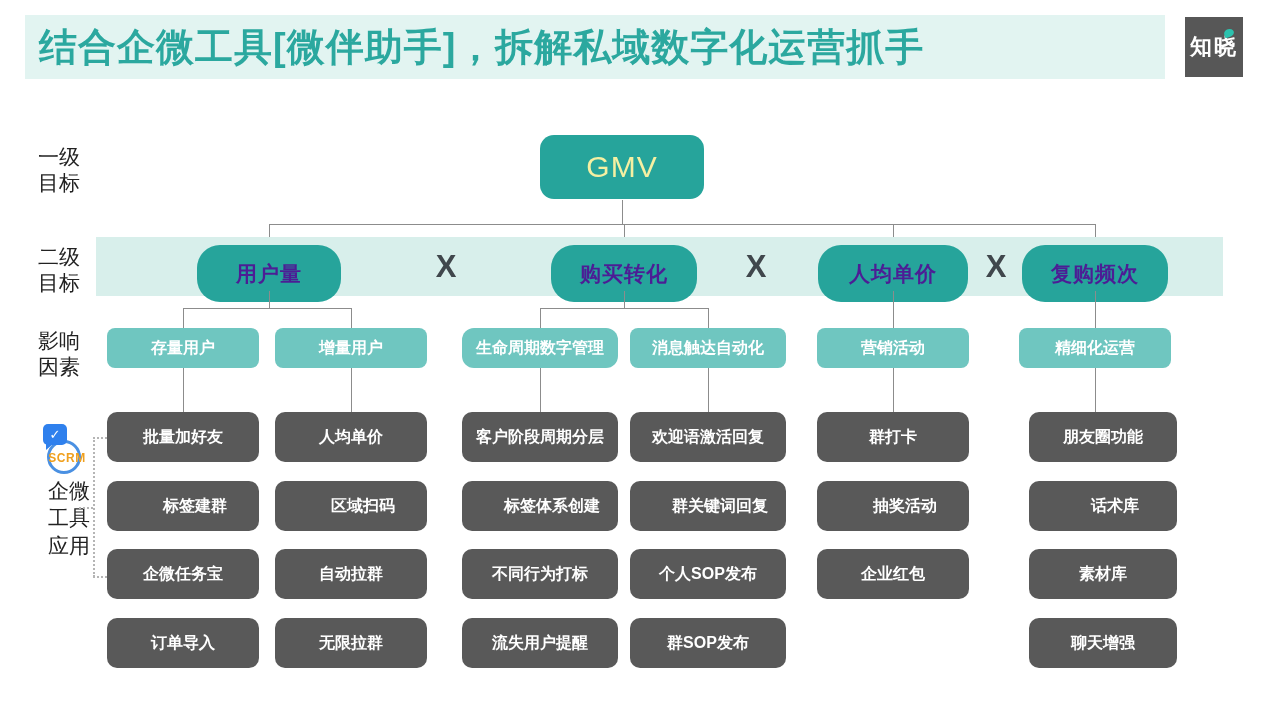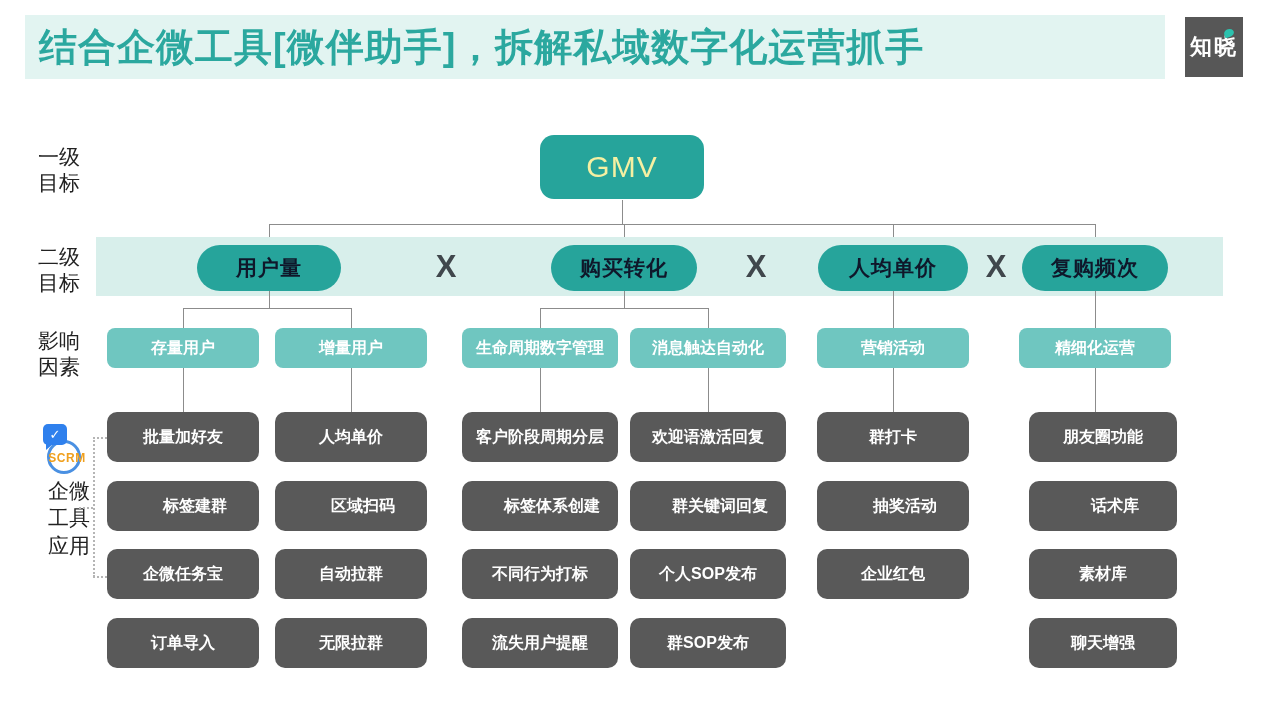--- a/index.html
+++ b/index.html
@@ -26,39 +26,39 @@
   .side-label.l3 { top:328px; }
   .side-label.l4 { left:48px; top:477px; line-height:1.3; }
   
   .gmv {
     position:absolute; left:540px; top:135px; width:164px; height:64px;
     background:#26a49b; border-radius:14px; display:flex; align-items:center; justify-content:center;
     color:#f5f0a2; font-size:30px; letter-spacing:1px;
   }
   .band2 { position:absolute; left:96px; top:237px; width:1127px; height:59px; background:#d8efeb; }
   .pill {
-    position:absolute; top:245px; height:46px; background:#26a49b; border-radius:23px;
+    position:absolute; top:245px; height:57px; background:#26a49b; border-radius:23px;
     display:flex; align-items:center; justify-content:center;
-    color:#0f172a; font-size:21px; font-weight:bold; letter-spacing:1px;
+    color:#4c1d95; font-size:21px; font-weight:bold; letter-spacing:1px;
   }
   .pill.p1 { left:197px;  width:144px; }
   .pill.p2 { left:551px;  width:146px; }
   .pill.p3 { left:818px;  width:150px; }
   .pill.p4 { left:1022px; width:146px; }
   .xmark { position:absolute; top:249px; width:24px; text-align:center;
            font-size:31px; font-weight:900; color:#40474c; }
   .xmark.x1 { left:434px; } .xmark.x2 { left:744px; } .xmark.x3 { left:984px; }
   .factor {
     position:absolute; top:328px; height:40px; background:#6fc6c0; border-radius:8px;
     display:flex; align-items:center; justify-content:center;
     color:#ffffff; font-size:16px; font-weight:bold;
   }
   .factor.f1 { left:107px;  width:152px; }
   .factor.f2 { left:275px;  width:152px; }
-  .factor.f3 { left:462px;  width:156px; }
+  .factor.f3 { left:462px;  width:156px;border-radius:12px; }
   .factor.f4 { left:630px;  width:156px; }
   .factor.f5 { left:817px;  width:152px; }
   .factor.f6 { left:1019px; width:152px; }
   .tool {
     position:absolute; height:50px; background:#595959; border-radius:10px;
     display:flex; align-items:center; justify-content:center;
     color:#ffffff; font-size:16px; font-weight:bold;
   }
   .c1 { left:107px;  width:152px; }
   .c2 { left:275px;  width:152px; }

